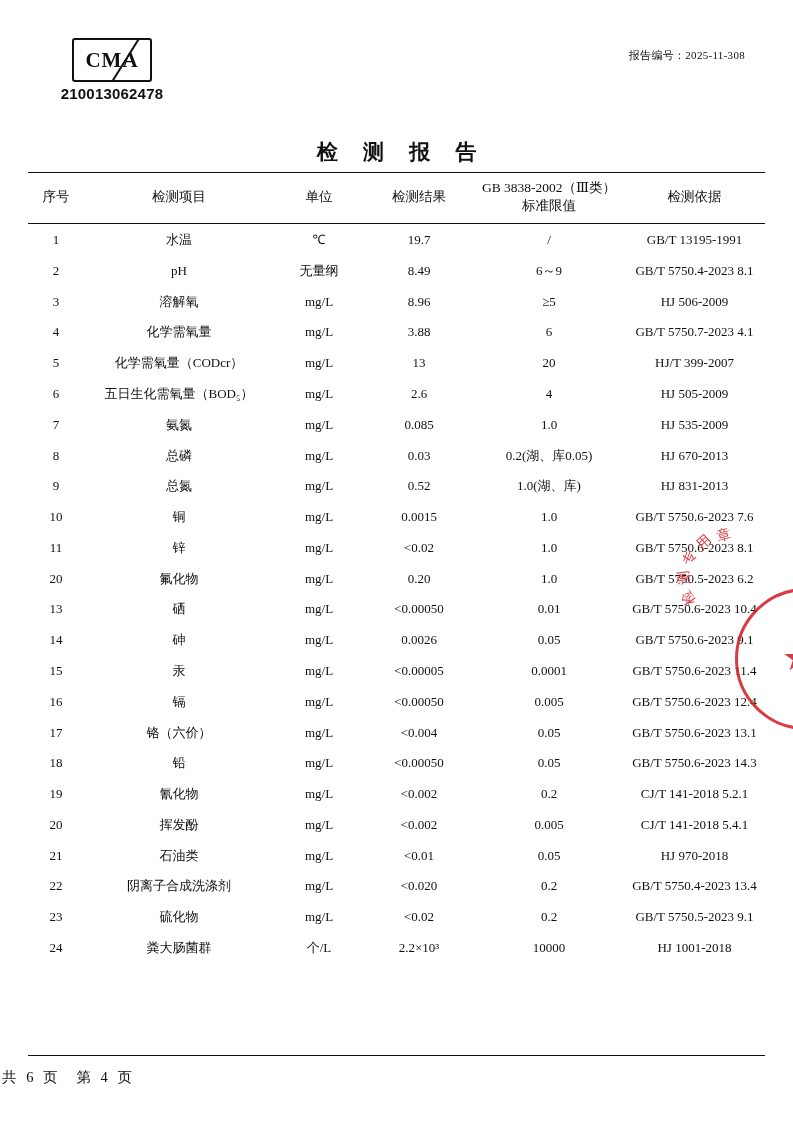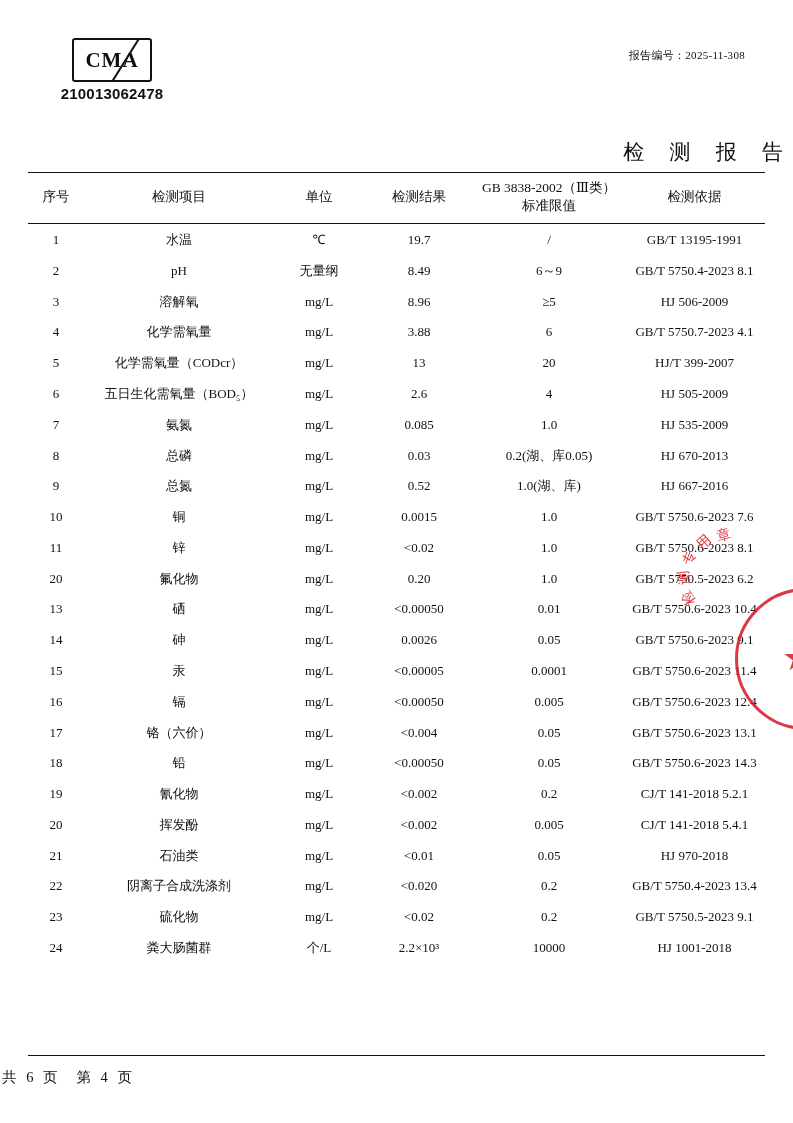--- a/index.html
+++ b/index.html
@@ -85,23 +85,23 @@
     letter-spacing: 0.3px;
     white-space: nowrap;
   }
 
   
   .doc-title {
     position: absolute;
     left: 0;
     top: 138px;
     width: 793px;
-    text-align: right;
+    text-align: center;
     font-size: 21px;
-    font-weight: normal;
+    font-weight: bold;
     letter-spacing: 10px;
     text-indent: 10px;
   }
 
   
   .table-wrap {
     position: absolute;
     left: 28px;
     top: 172px;
     width: 737px;
@@ -316,21 +316,21 @@
             <td class="res-cell">0.03</td>
             <td class="lim-cell">0.2(湖、库0.05)</td>
             <td class="basis-cell">HJ 670-2013</td>
           </tr>
           <tr>
             <td class="seq-cell">9</td>
             <td class="item-cell">总氮</td>
             <td class="unit-cell">mg/L</td>
             <td class="res-cell">0.52</td>
             <td class="lim-cell">1.0(湖、库)</td>
-            <td class="basis-cell">HJ 667-2016</td>
+            <td class="basis-cell">HJ 831-2013</td>
           </tr>
           <tr>
             <td class="seq-cell">10</td>
             <td class="item-cell">铜</td>
             <td class="unit-cell">mg/L</td>
             <td class="res-cell">0.0015</td>
             <td class="lim-cell">1.0</td>
             <td class="basis-cell">GB/T 5750.6-2023 7.6</td>
           </tr>
           <tr>

